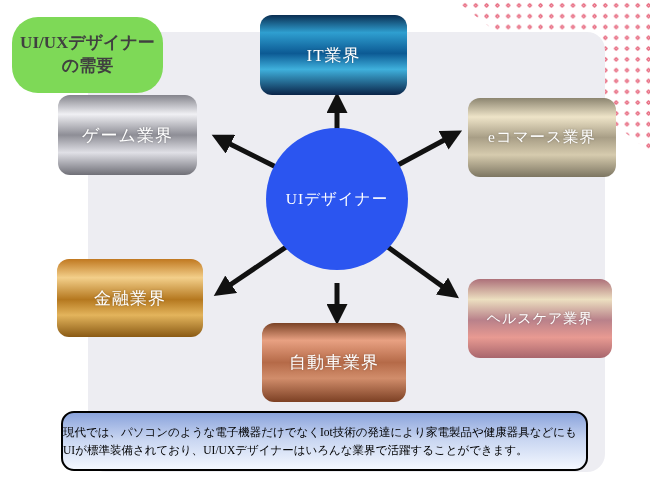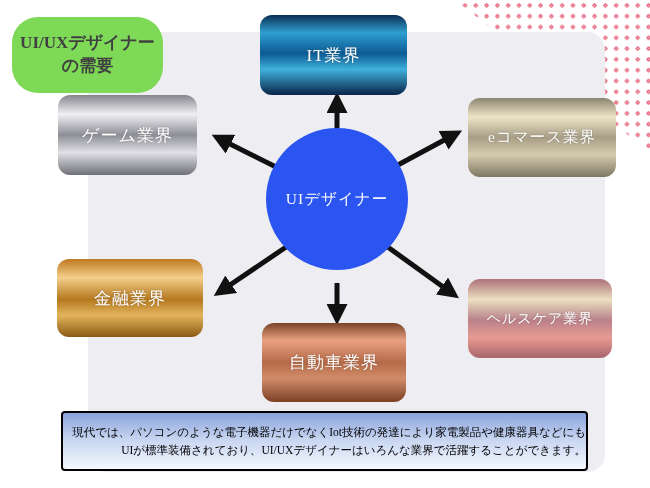--- a/index.html
+++ b/index.html
@@ -45,24 +45,24 @@
     background:var(--circle-bg,#2b55f0);
     display:flex;flex-direction:row;align-items:center;justify-content:center;
     color:#fff;font-size:15.5px;line-height:1.55;letter-spacing:1px;text-align:center;
   }
   
   svg.arrows{position:absolute;left:0;top:0;width:650px;height:488px;pointer-events:none;}
   svg.arrows line{stroke:var(--arrow-color,#111);stroke-width:5;}
   svg.arrows .head{fill:var(--arrow-color,#111);}
   
   .note{
-    position:absolute;left:61px;top:411px;width:527px;height:60px;border-radius:4px;
+    position:absolute;left:61px;top:411px;width:527px;height:60px;border-radius:13px;
     border:2.5px solid #000;box-sizing:border-box;
     background:linear-gradient(180deg,#8aa3dc 0%,#c9d6f1 48%,#f4f8ff 100%);
-    display:flex;flex-direction:column;align-items:flex-end;justify-content:center;
+    display:flex;flex-direction:column;align-items:flex-start;justify-content:center;
     font-size:11.5px;line-height:1.6;color:#000;text-align:center;
   }
 </style>
 </head>
 <body>
 
 <div class="stage" style="--panel-bg: #ededf2; --badge-bg: #7ed957; --circle-bg: #2b55f0; --dot-color: #e87186; --arrow-color: #111111;">
 
   <div class="dots"></div>
   <div class="panel"></div>

